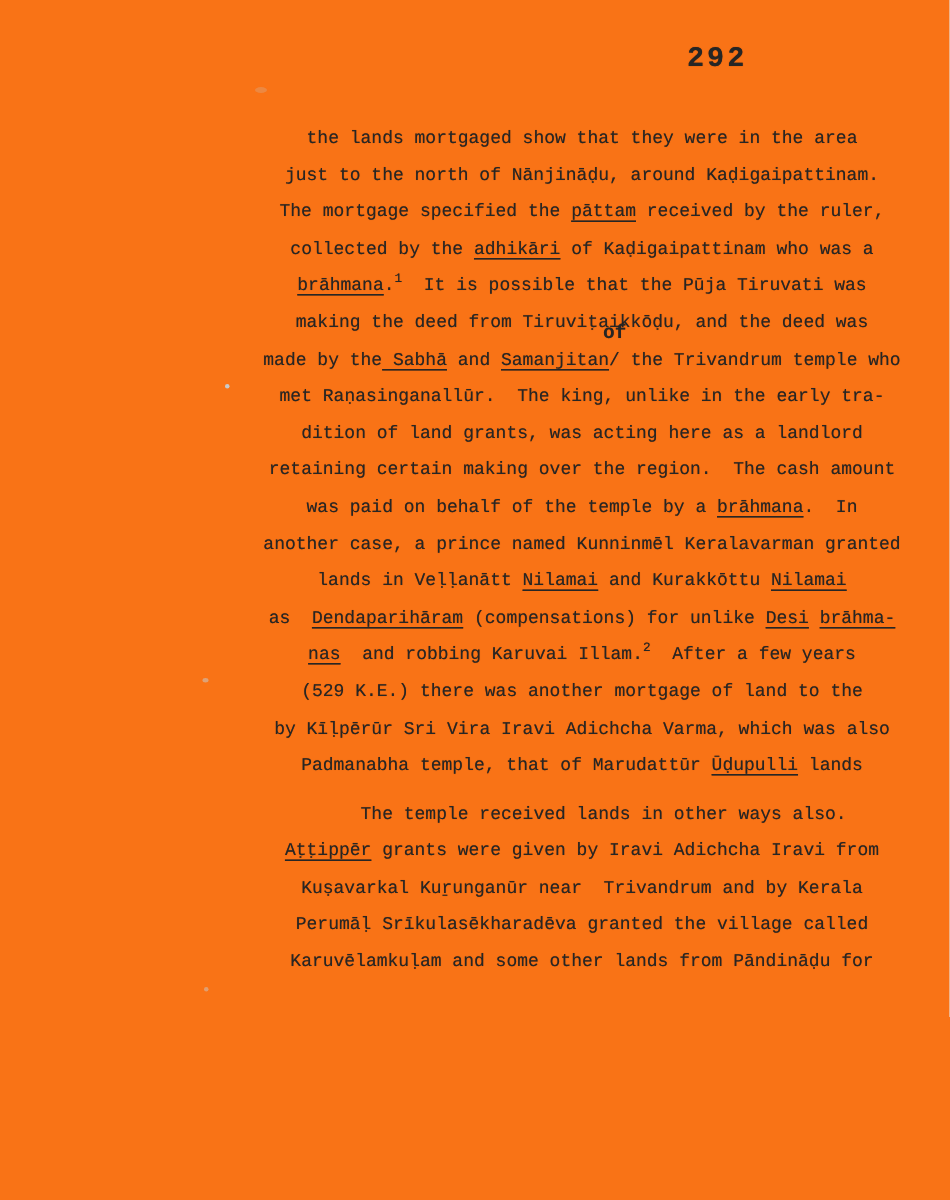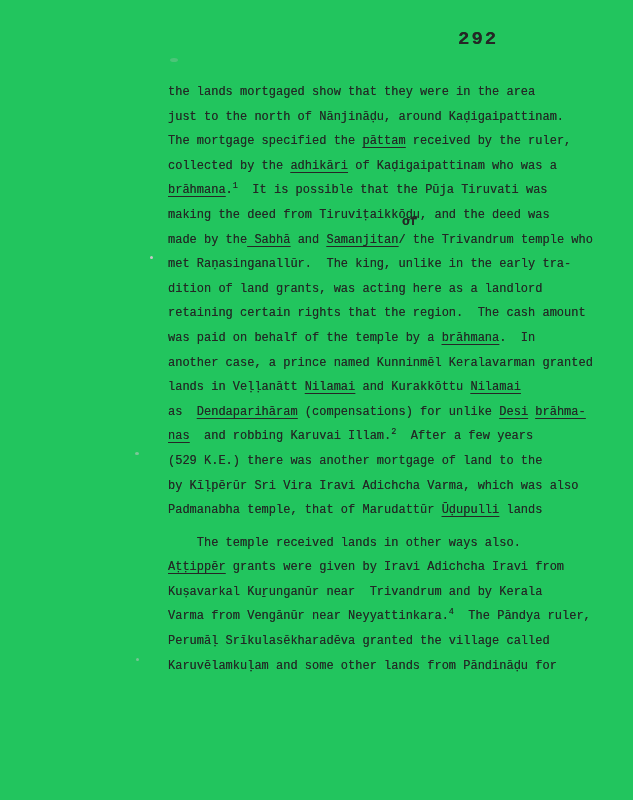--- a/index.html
+++ b/index.html
@@ -1,19 +1,19 @@
 <!DOCTYPE html>
 <html><head>
 <meta charset="utf-8">
 <style>
   html,body{margin:0;padding:0;background:#e8e8e8;}
   .page{
     position:relative;
     width:633px;height:800px;
-    background:#22c55e;
+    background:#f97316;
     overflow:hidden;
     font-family:"Liberation Mono","DejaVu Sans Mono",monospace;
     color:#262626;
   }
   .page-number{
     position:absolute;
     left:458px;top:28px;
     font-size:19px;
     font-weight:bold;
     letter-spacing:2px;
@@ -25,20 +25,21 @@
     width:440px;
     font-size:12px;
     text-shadow:0 0 0.5px rgba(0,0,0,0.45);
   }
   .para{margin:0;}
   .para + .para{margin-top:8px;}
   .line{
     white-space:pre;
     height:24.6px;
     line-height:24.6px;
+    text-align:center;
   }
   .u{
     text-decoration:underline;
     text-underline-offset:3px;
     text-decoration-thickness:1px;
   }
   sup{
     font-size:8.5px;
     line-height:0;
     vertical-align:baseline;
@@ -72,35 +73,34 @@
       <div class="para">
         <div class="line"><span>the lands mortgaged show that they were in the area</span></div>
         <div class="line"><span>just to the north of Nānjināḍu, around Kaḍigaipattinam.</span></div>
         <div class="line"><span>The mortgage specified the </span><span class="u">pāttam</span><span> received by the ruler,</span></div>
         <div class="line"><span>collected by the </span><span class="u">adhikāri</span><span> of Kaḍigaipattinam who was a</span></div>
         <div class="line"><span class="u">brāhmana</span><span>.</span><sup>1</sup><span>  It is possible that the Pūja Tiruvati was</span></div>
         <div class="line"><span>making the deed from Tiruviṭaikkōḍu, and the deed was</span></div>
         <div class="line"><span>made by the</span><span class="u"> Sabhā</span><span> and </span><span class="u">Samanjitan</span><span>/ the Trivandrum temple who</span></div>
         <div class="line"><span>met Raṇasinganallūr.  The king, unlike in the early tra-</span></div>
         <div class="line"><span>dition of land grants, was acting here as a landlord</span></div>
-        <div class="line"><span>retaining certain rights that the region.  The cash amount</span></div>
+        <div class="line"><span>retaining certain making over the region.  The cash amount</span></div>
         <div class="line"><span>was paid on behalf of the temple by a </span><span class="u">brāhmana</span><span>.  In</span></div>
         <div class="line"><span>another case, a prince named Kunninmēl Keralavarman granted</span></div>
         <div class="line"><span>lands in Veḷḷanātt </span><span class="u">Nilamai</span><span> and Kurakkōttu </span><span class="u">Nilamai</span></div>
         <div class="line"><span>as  </span><span class="u">Dendaparihāram</span><span> (compensations) for unlike </span><span class="u">Desi</span><span> </span><span class="u">brāhma-</span></div>
         <div class="line"><span class="u">nas</span><span>  and robbing Karuvai Illam.</span><sup>2</sup><span>  After a few years</span></div>
         <div class="line"><span>(529 K.E.) there was another mortgage of land to the</span></div>
         <div class="line"><span>by Kīḷpērūr Sri Vira Iravi Adichcha Varma, which was also</span></div>
         <div class="line"><span>Padmanabha temple, that of Marudattūr </span><span class="u">Ūḍupulli</span><span> lands</span></div>
       </div>
       <div class="para">
         <div class="line"><span>    The temple received lands in other ways also.</span></div>
         <div class="line"><span class="u">Aṭṭippēr</span><span> grants were given by Iravi Adichcha Iravi from</span></div>
         <div class="line"><span>Kuṣavarkal Kuṟunganūr near  Trivandrum and by Kerala</span></div>
-        <div class="line"><span>Varma from Vengānūr near Neyyattinkara.</span><sup>4</sup><span>  The Pāndya ruler,</span></div>
         <div class="line"><span>Perumāḷ Srīkulasēkharadēva granted the village called</span></div>
         <div class="line"><span>Karuvēlamkuḷam and some other lands from Pāndināḍu for</span></div>
       </div>
     </div>
   <div class="insert-of">of</div>
   <div class="artifact a1"></div>
   <div class="artifact a2"></div>
   <div class="artifact a3"></div>
   <div class="artifact a4"></div>
 </div>

